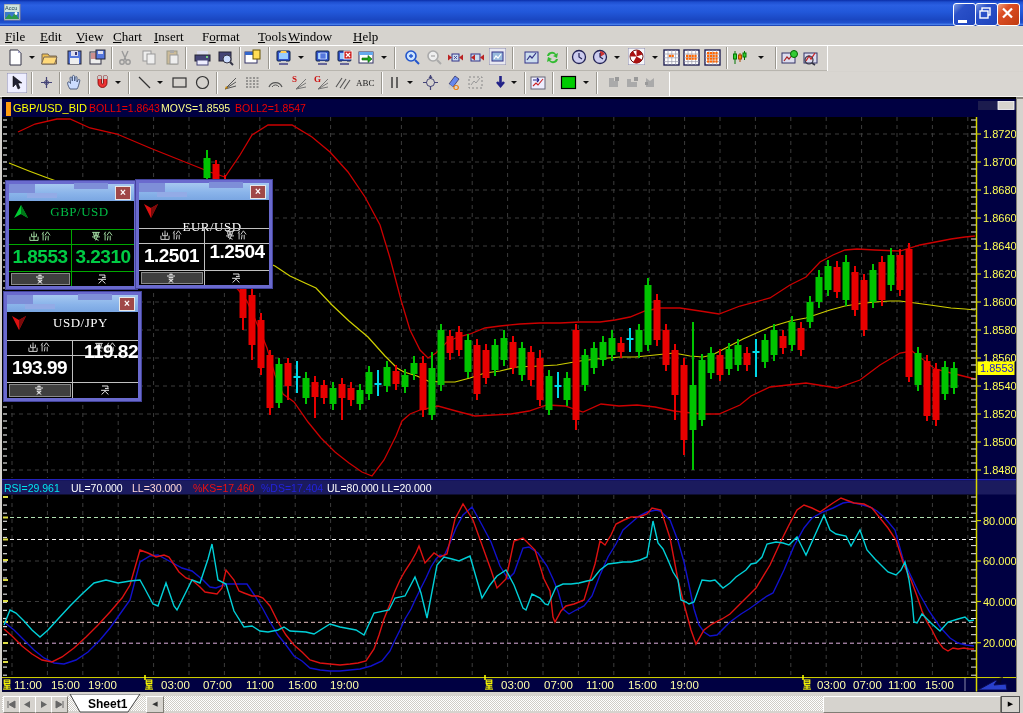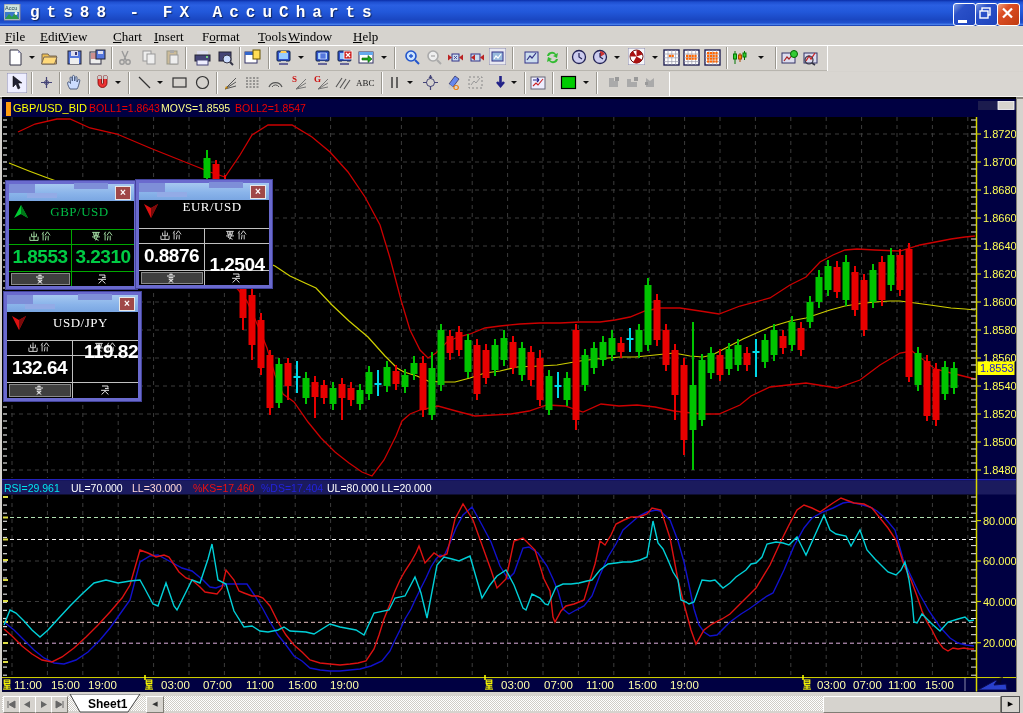--- a/index.html
+++ b/index.html
@@ -8,42 +8,40 @@
 
 <div style="position:absolute;left:0;top:0;width:1023px;height:26px;
  background:linear-gradient(180deg,#0b2ea8 0%,#1e4fd0 8%,#2a5fe2 20%,#2258da 45%,#1a47c2 75%,#1f51cf 88%,#4a80ec 94%,#0a2da0 100%)">
  <svg style="position:absolute;left:4px;top:4px" width="17" height="17">
    <rect x="0" y="0" width="16" height="16" fill="#cfe4de" stroke="#889"></rect>
    <text x="1" y="6" font-size="5.5" fill="#245" font-family="Liberation Sans,sans-serif">Accu</text>
    <rect x="1" y="8" width="14" height="7" fill="#3a78c8"></rect>
    <path d="M1,15 l4,-5 3,3 3,-4 4,6 z" fill="#2a9a4a"></path>
    <circle cx="12" cy="9.5" r="1.4" fill="#fff"></circle>
  </svg>
- <span style="position:absolute;left:30px;top:4px;color:#fff;font:bold 16px 'Liberation Mono',monospace;
-   letter-spacing:7px;text-shadow:1px 1px 1px #0008">gts88 - FX AccuCharts</span>
  <div style="position:absolute;right:47px;top:3px;width:21px;height:21px;border-radius:3px;border:1px solid #fff;
    background:linear-gradient(135deg,#7d9ae0 0%,#2a50c8 30%,#1e44bc 100%);color:#fff;font:bold 11px 'Liberation Sans';text-align:center;line-height:26px">
       <span style="position:absolute;left:4px;bottom:2px;width:9px;height:3px;background:#fff"></span>
     </div>
  <div style="position:absolute;right:25px;top:3px;width:21px;height:21px;border-radius:3px;border:1px solid #fff;
    background:linear-gradient(135deg,#7d9ae0 0%,#2a50c8 30%,#1e44bc 100%)"><svg width="19" height="19">
         <rect x="6" y="4" width="8" height="7" fill="none" stroke="#fff" stroke-width="1.4"></rect>
         <rect x="4" y="7" width="8" height="7" fill="#2a50c8" stroke="#fff" stroke-width="1.4"></rect>
       </svg></div>
  <div style="position:absolute;right:3px;top:3px;width:21px;height:21px;border-radius:3px;border:1px solid #fff;
    background:linear-gradient(135deg,#f0a080 0%,#dd5026 30%,#c03a10 100%)"><svg width="19" height="19">
         <path d="M5,4.5 L14,13.5 M14,4.5 L5,13.5" stroke="#fff" stroke-width="2.2"></path>
       </svg></div>
 </div>
 
 <div style="position:absolute;left:0;top:26px;width:1023px;height:19px;background:#d6d3ce;
   font:13px 'Liberation Serif',serif;color:#000;border-bottom:1px solid #fff">
     <span style="position:absolute;left:5px;top:3px"><u>F</u>ile</span>
     <span style="position:absolute;left:40px;top:3px"><u>E</u>dit</span>
-    <span style="position:absolute;left:60px;top:3px"><u>V</u>iew</span>
+    <span style="position:absolute;left:76px;top:3px"><u>V</u>iew</span>
     <span style="position:absolute;left:113px;top:3px"><u>C</u>hart</span>
     <span style="position:absolute;left:154px;top:3px"><u>I</u>nsert</span>
     <span style="position:absolute;left:202px;top:3px">F<u>o</u>rmat</span>
     <span style="position:absolute;left:258px;top:3px"><u>T</u>ools</span>
     <span style="position:absolute;left:288px;top:3px"><u>W</u>indow</span>
     <span style="position:absolute;left:353px;top:3px"><u>H</u>elp</span>
   </div>
 
 <div style="position:absolute;left:0;top:45px;width:1023px;height:52px;background:#d6d3ce">
   <div style="position:absolute;left:0;top:0;width:1023px;height:1px;background:#fff"></div>
@@ -996,21 +994,21 @@
     <div style="position:absolute;left:0;top:0;width:100%;height:17px;background:linear-gradient(180deg,#a6c8f0 0%,#8ab4ea 55%,#7aa6e2 100%)">
       <div style="position:absolute;left:0;top:0;width:26px;height:9px;background:#7e8ed8"></div>
       <div style="position:absolute;left:18px;top:9px;width:30px;height:5px;background:#93abe6"></div>
       <div style="position:absolute;right:26px;top:-1px;width:34px;height:6px;background:#7e8ed8"></div>
       <div style="position:absolute;right:3px;top:2px;width:14px;height:12px;background:#a04848;border:1px solid #e8e8e8;color:#fff;font:bold 10px 'Liberation Sans',sans-serif;text-align:center;line-height:11px">×</div>
     </div>
     <svg style="position:absolute;left:5px;top:21px" width="15" height="14">
       <polygon points="0,0 7,14 14,0 7,4" fill="#dd1111"></polygon>
       <polygon points="7,14 14,0 7,4" fill="#7a0a0a"></polygon>
     </svg>
-    <div style="position:absolute;left:20px;top:16px;width:106px;text-align:center;color:#ffffff;font:13px 'Liberation Serif',serif;letter-spacing:0.5px">EUR/USD</div>
+    <div style="position:absolute;left:20px;top:36px;width:106px;text-align:center;color:#ffffff;font:13px 'Liberation Serif',serif;letter-spacing:0.5px">EUR/USD</div>
     <div style="position:absolute;left:0;top:45px;width:130px;height:57px;border-top:1px solid #c0c0c0;box-sizing:border-box"></div>
     <div style="position:absolute;left:0;top:60px;width:130px;height:0;border-top:1px solid #c0c0c0"></div>
     <div style="position:absolute;left:0;top:87px;width:130px;height:0;border-top:1px solid #c0c0c0"></div>
     <div style="position:absolute;left:65px;top:45px;width:0;height:57px;border-left:1px solid #c0c0c0"></div>
     <svg style="position:absolute;left:21px;top:47px" width="12" height="12">
       <g transform="scale(1.0)" stroke="#cccccc" stroke-width="1.0">
         <use href="#g-chu"></use>
       </g>
     </svg>
     <svg style="position:absolute;left:33px;top:47px" width="12" height="12">
@@ -1021,22 +1019,22 @@
     <svg style="position:absolute;left:86px;top:47px" width="12" height="12">
       <g transform="scale(1.0)" stroke="#cccccc" stroke-width="1.0">
         <use href="#g-yao"></use>
       </g>
     </svg>
     <svg style="position:absolute;left:98px;top:47px" width="12" height="12">
       <g transform="scale(1.0)" stroke="#cccccc" stroke-width="1.0">
         <use href="#g-jia"></use>
       </g>
     </svg>
-    <div style="position:absolute;left:0;top:62px;width:65px;text-align:center;color:#ffffff;font:bold 19px 'Liberation Sans',sans-serif;letter-spacing:-0.5px">0.8876</div>
-    <div style="position:absolute;left:66px;top:71px;width:64px;text-align:center;color:#ffffff;font:bold 19px 'Liberation Sans',sans-serif;letter-spacing:-0.5px">1.2504</div>
+    <div style="position:absolute;left:0;top:62px;width:65px;text-align:center;color:#ffffff;font:bold 19px 'Liberation Sans',sans-serif;letter-spacing:-0.5px">1.2501</div>
+    <div style="position:absolute;left:66px;top:58px;width:64px;text-align:center;color:#ffffff;font:bold 19px 'Liberation Sans',sans-serif;letter-spacing:-0.5px">1.2504</div>
     <div style="position:absolute;left:2px;top:89px;width:60px;height:10px;background:#3f3f3f;border:1px solid #8a8a8a"></div>
     <svg style="position:absolute;left:27px;top:90px" width="12" height="12">
       <g transform="scale(1.0)" stroke="#e8e8e8" stroke-width="1.0">
         <use href="#g-mai4"></use>
       </g>
     </svg>
     <svg style="position:absolute;left:92px;top:90px" width="12" height="12">
       <g transform="scale(1.0)" stroke="#e8e8e8" stroke-width="1.0">
         <use href="#g-mai3"></use>
       </g>
@@ -1071,21 +1069,21 @@
     <svg style="position:absolute;left:87px;top:47px" width="12" height="12">
       <g transform="scale(1.0)" stroke="#cccccc" stroke-width="1.0">
         <use href="#g-yao"></use>
       </g>
     </svg>
     <svg style="position:absolute;left:99px;top:47px" width="12" height="12">
       <g transform="scale(1.0)" stroke="#cccccc" stroke-width="1.0">
         <use href="#g-jia"></use>
       </g>
     </svg>
-    <div style="position:absolute;left:0;top:62px;width:65px;text-align:center;color:#ffffff;font:bold 19px 'Liberation Sans',sans-serif;letter-spacing:-0.5px">132.64</div>
+    <div style="position:absolute;left:0;top:62px;width:65px;text-align:center;color:#ffffff;font:bold 19px 'Liberation Sans',sans-serif;letter-spacing:-0.5px">193.99</div>
     <div style="position:absolute;left:66px;top:46px;width:65px;text-align:right;color:#ffffff;font:bold 19px 'Liberation Sans',sans-serif;letter-spacing:-0.5px">119.82</div>
     <div style="position:absolute;left:2px;top:89px;width:60px;height:11px;background:#3f3f3f;border:1px solid #8a8a8a"></div>
     <svg style="position:absolute;left:27px;top:90px" width="12" height="12">
       <g transform="scale(1.0)" stroke="#e8e8e8" stroke-width="1.0">
         <use href="#g-mai4"></use>
       </g>
     </svg>
     <svg style="position:absolute;left:93px;top:90px" width="12" height="12">
       <g transform="scale(1.0)" stroke="#e8e8e8" stroke-width="1.0">
         <use href="#g-mai3"></use>

